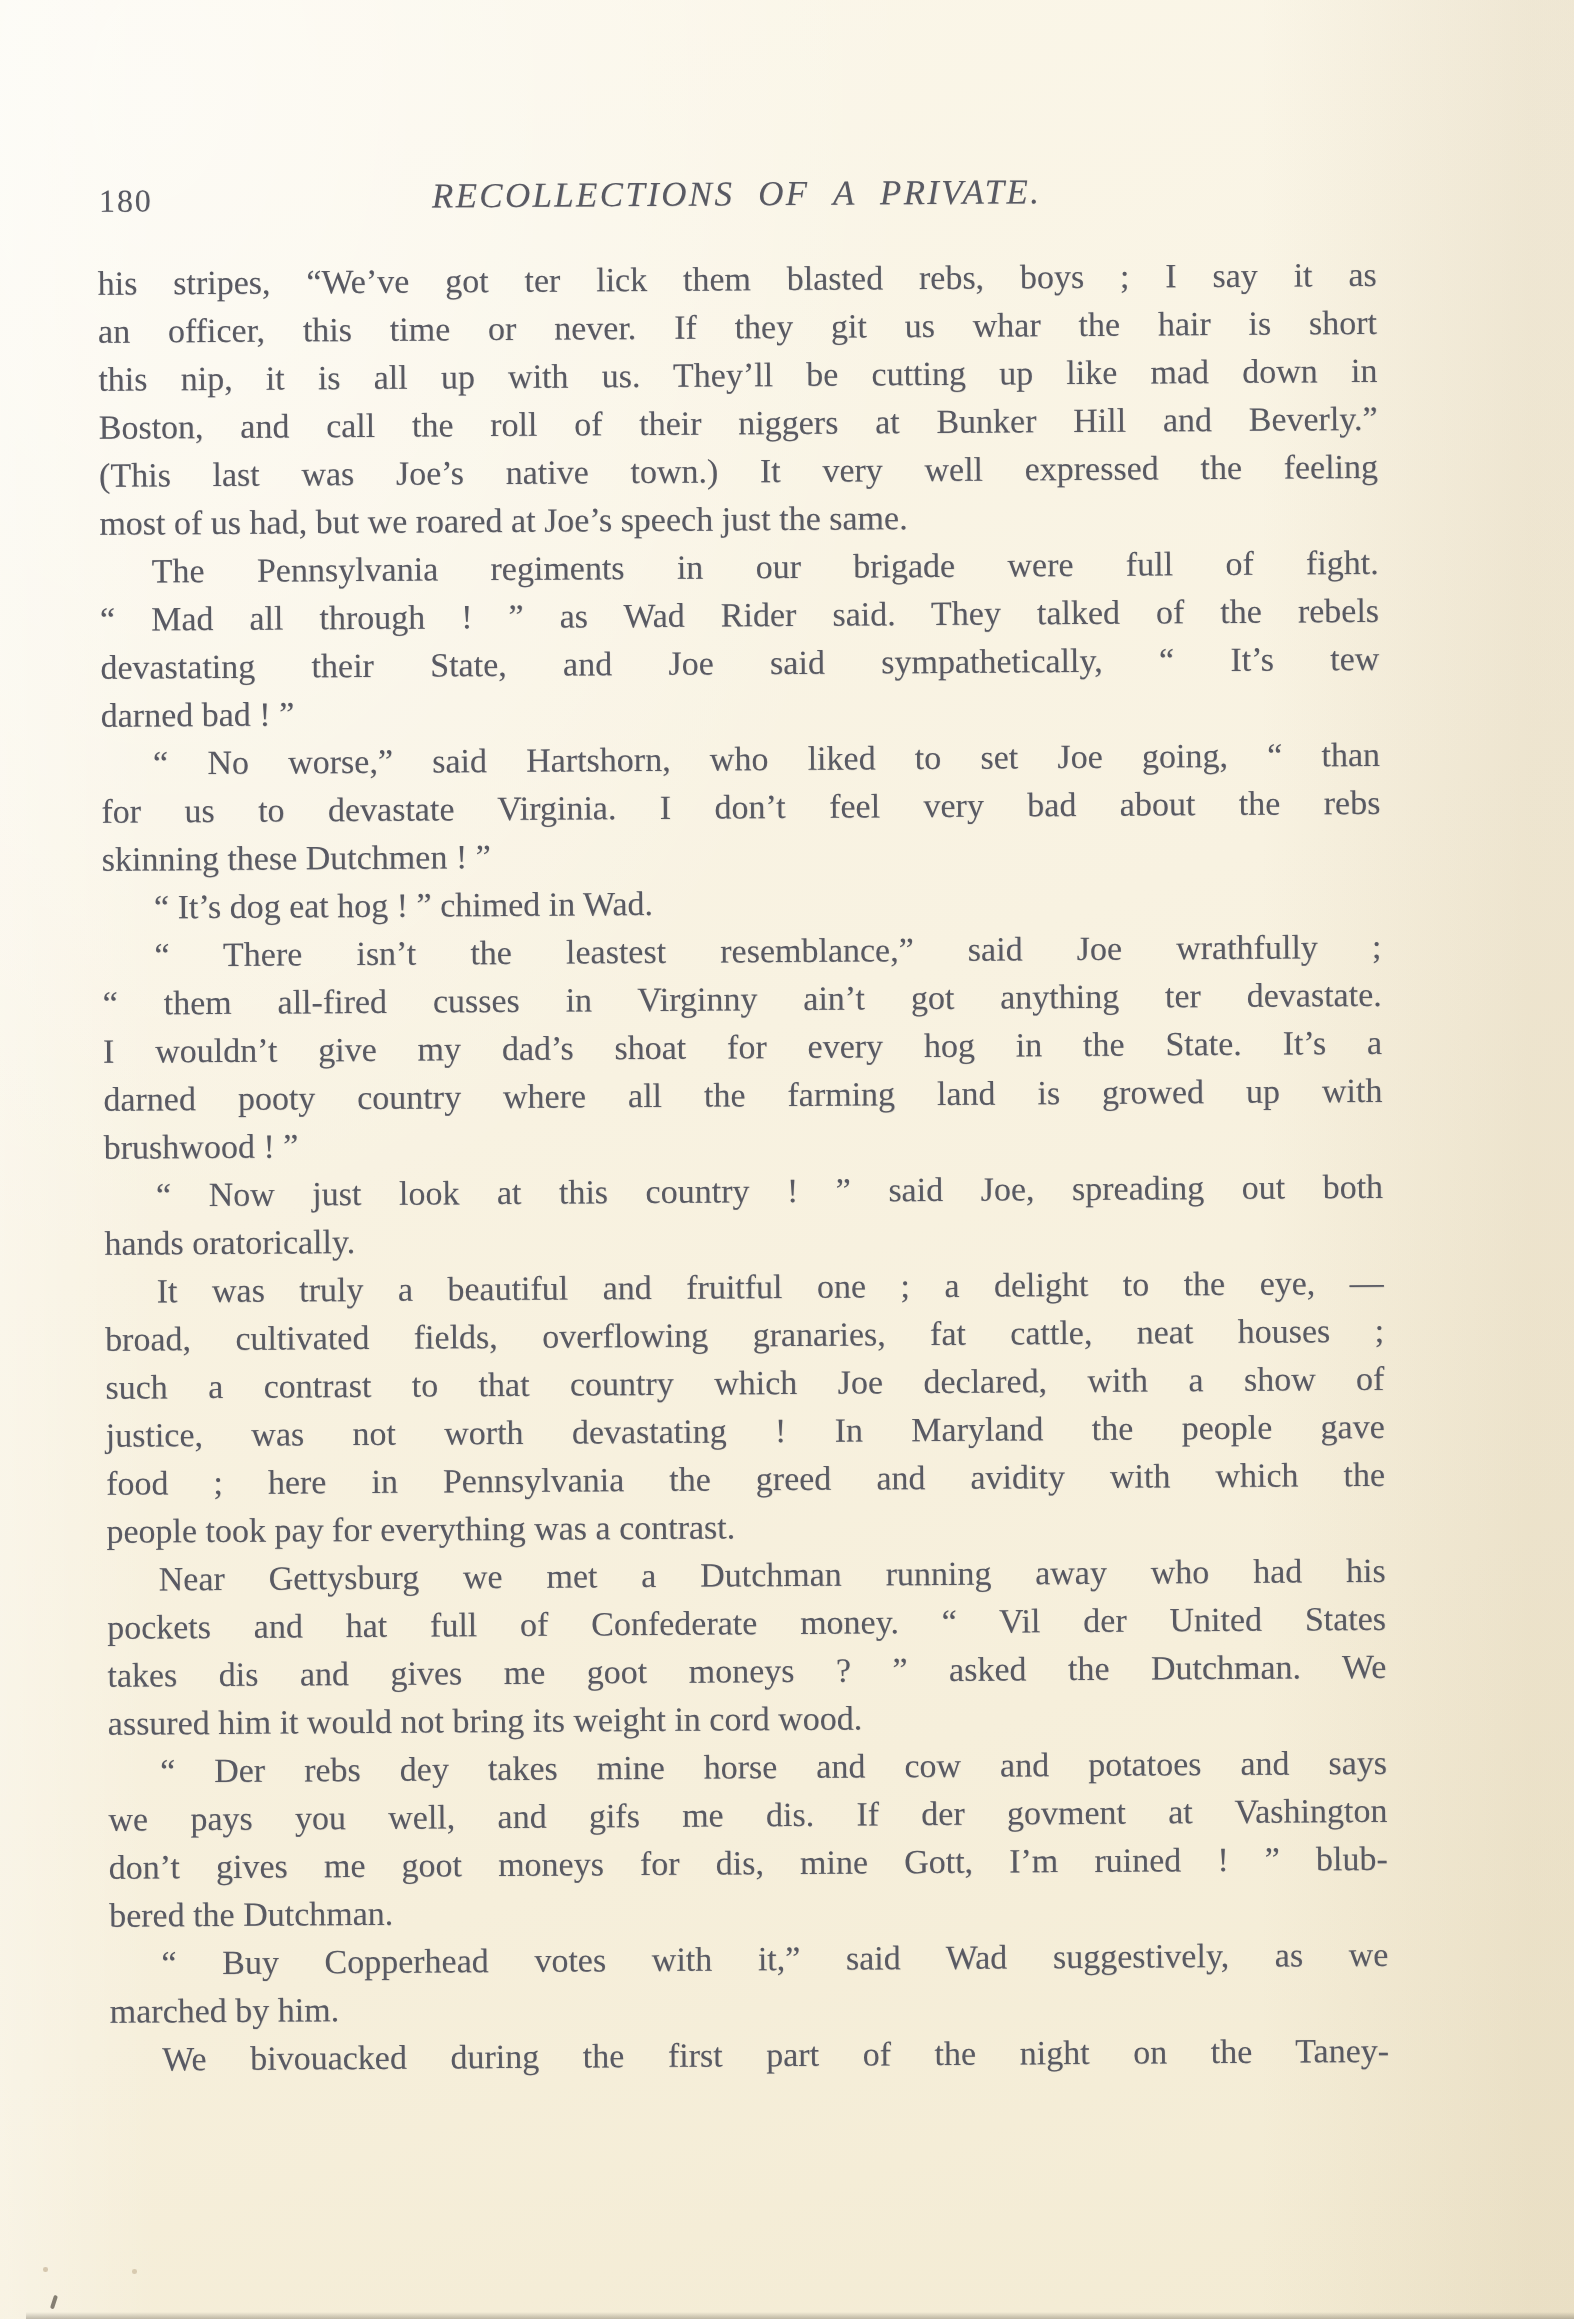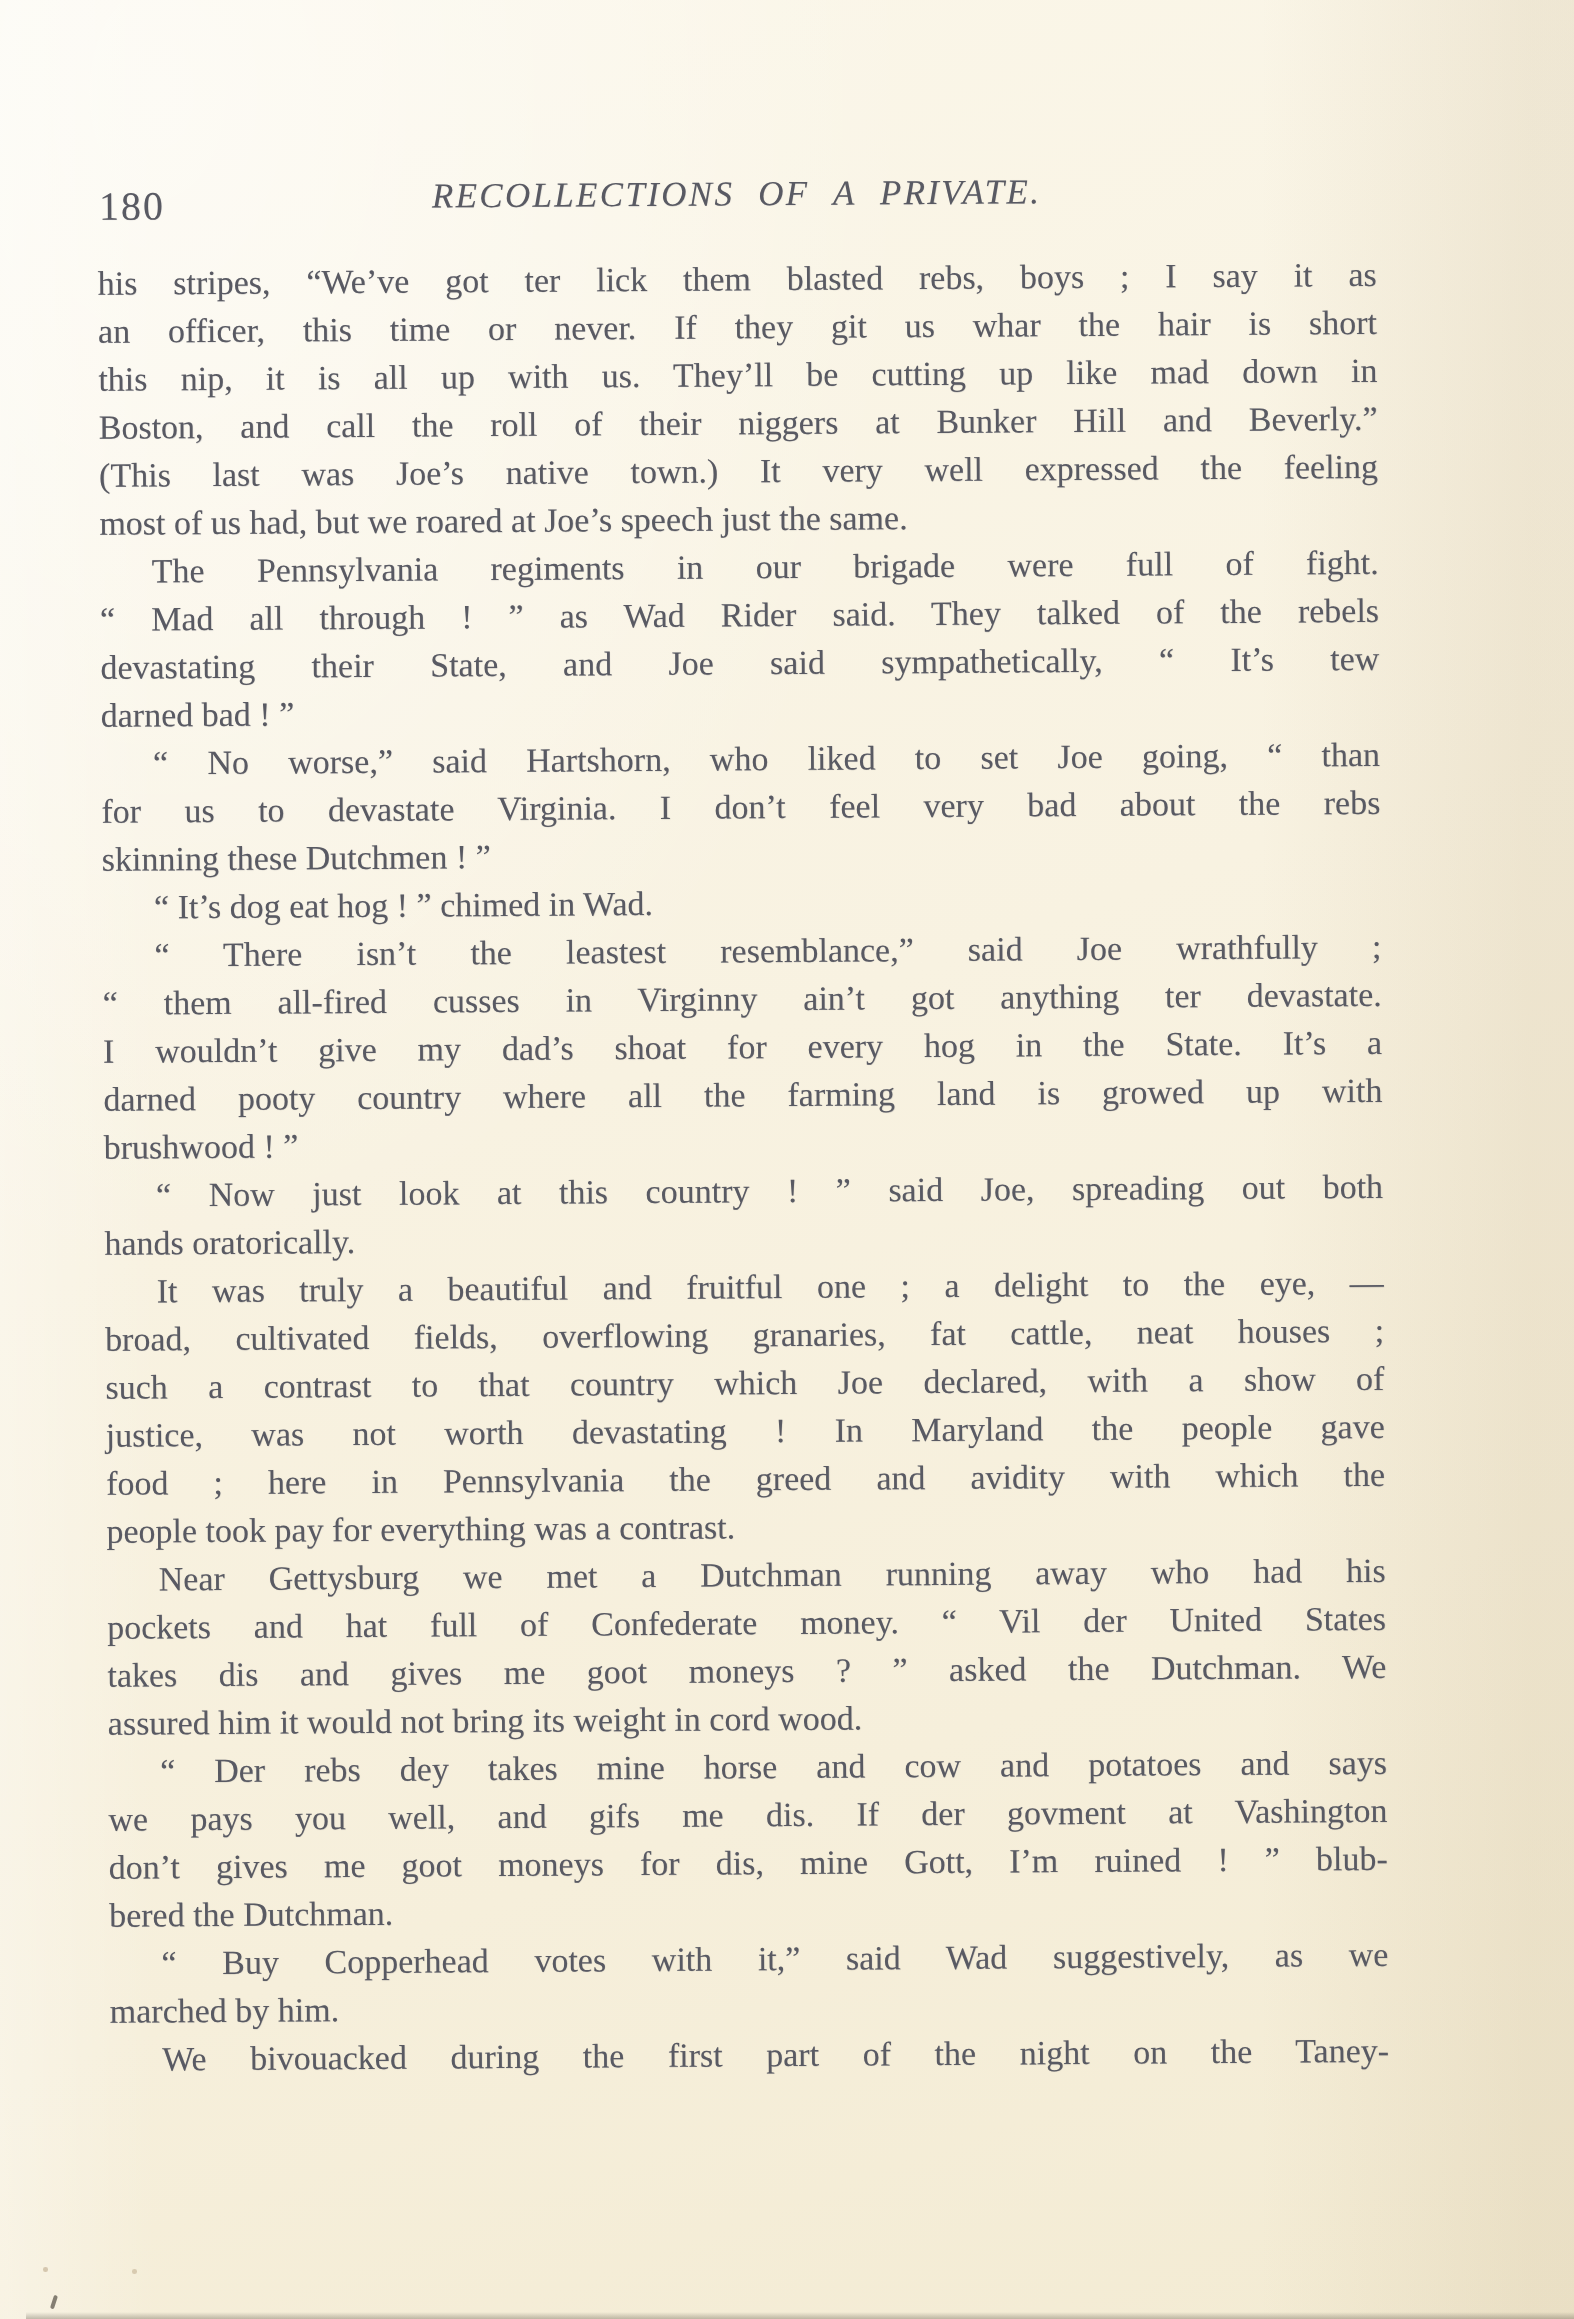--- a/index.html
+++ b/index.html
@@ -25,21 +25,21 @@
     transform-origin: 50% 45%;
   }
   .header {
     position: relative;
     margin: 174px 0 0 103px;
     width: 1279px; height: 47px;
     text-shadow: 0.3px 0.3px 0.7px rgba(88,88,100,0.35);
   }
   .pagenum {
     position: absolute; left: 1.9px; top: 3.7px;
-    font-size: 40px; letter-spacing: 1.9px;
+    font-size: 32px; letter-spacing: 1.9px;
   }
   .running-title {
     display: block;
     text-align: center;
     font-style: italic;
     font-size: 35px;
     letter-spacing: 2.3px;
     word-spacing: 13px;
   }
   .bodytext {

